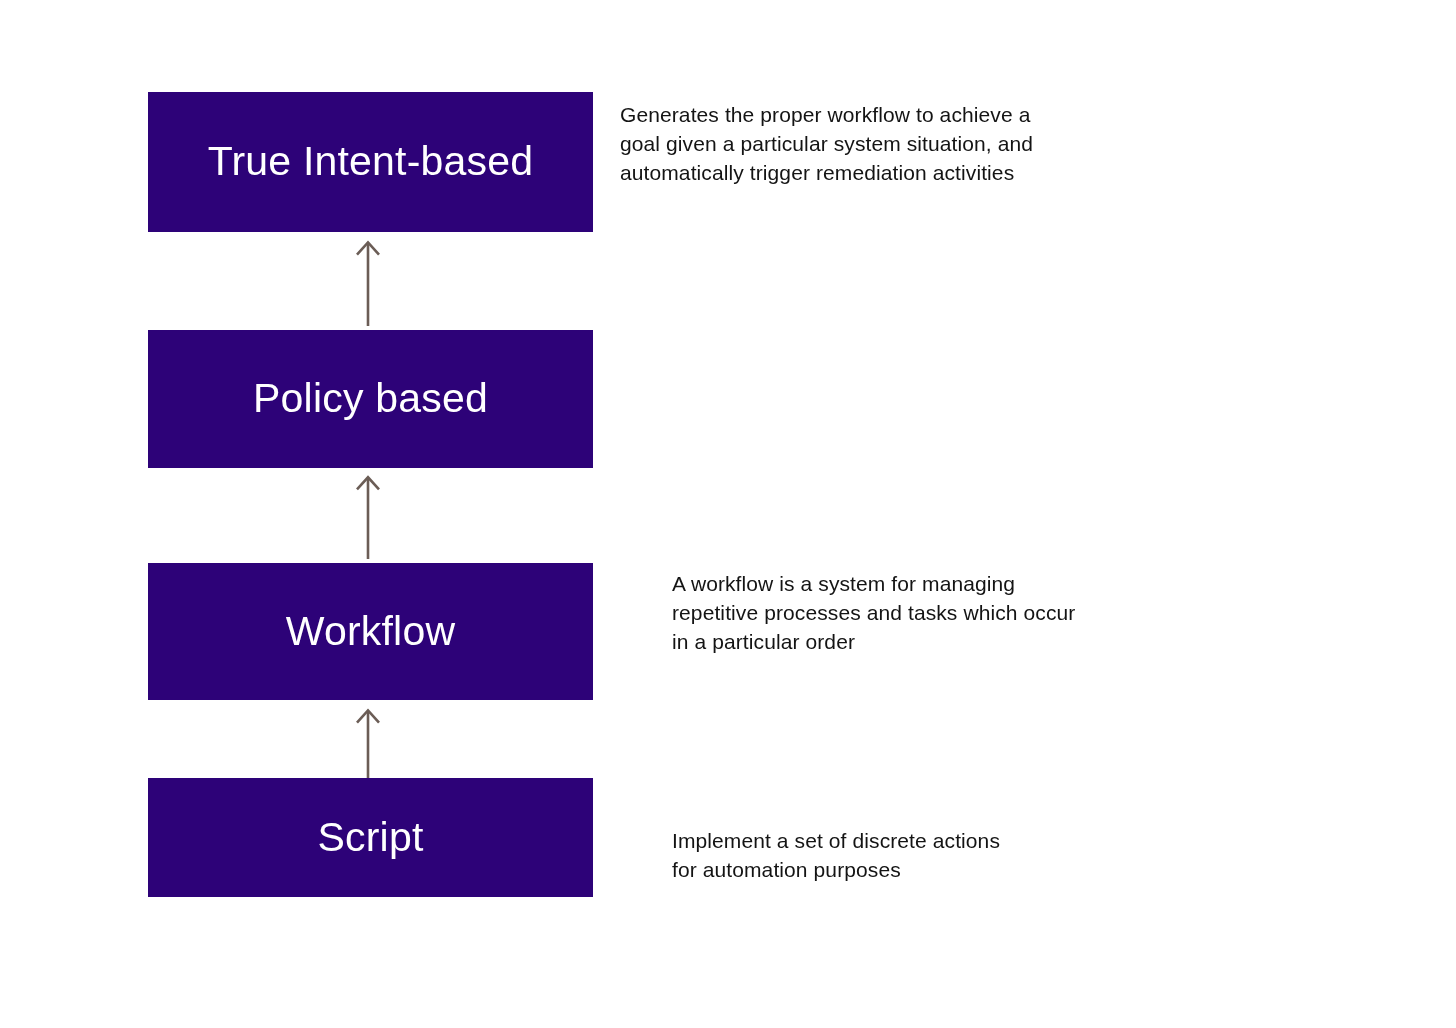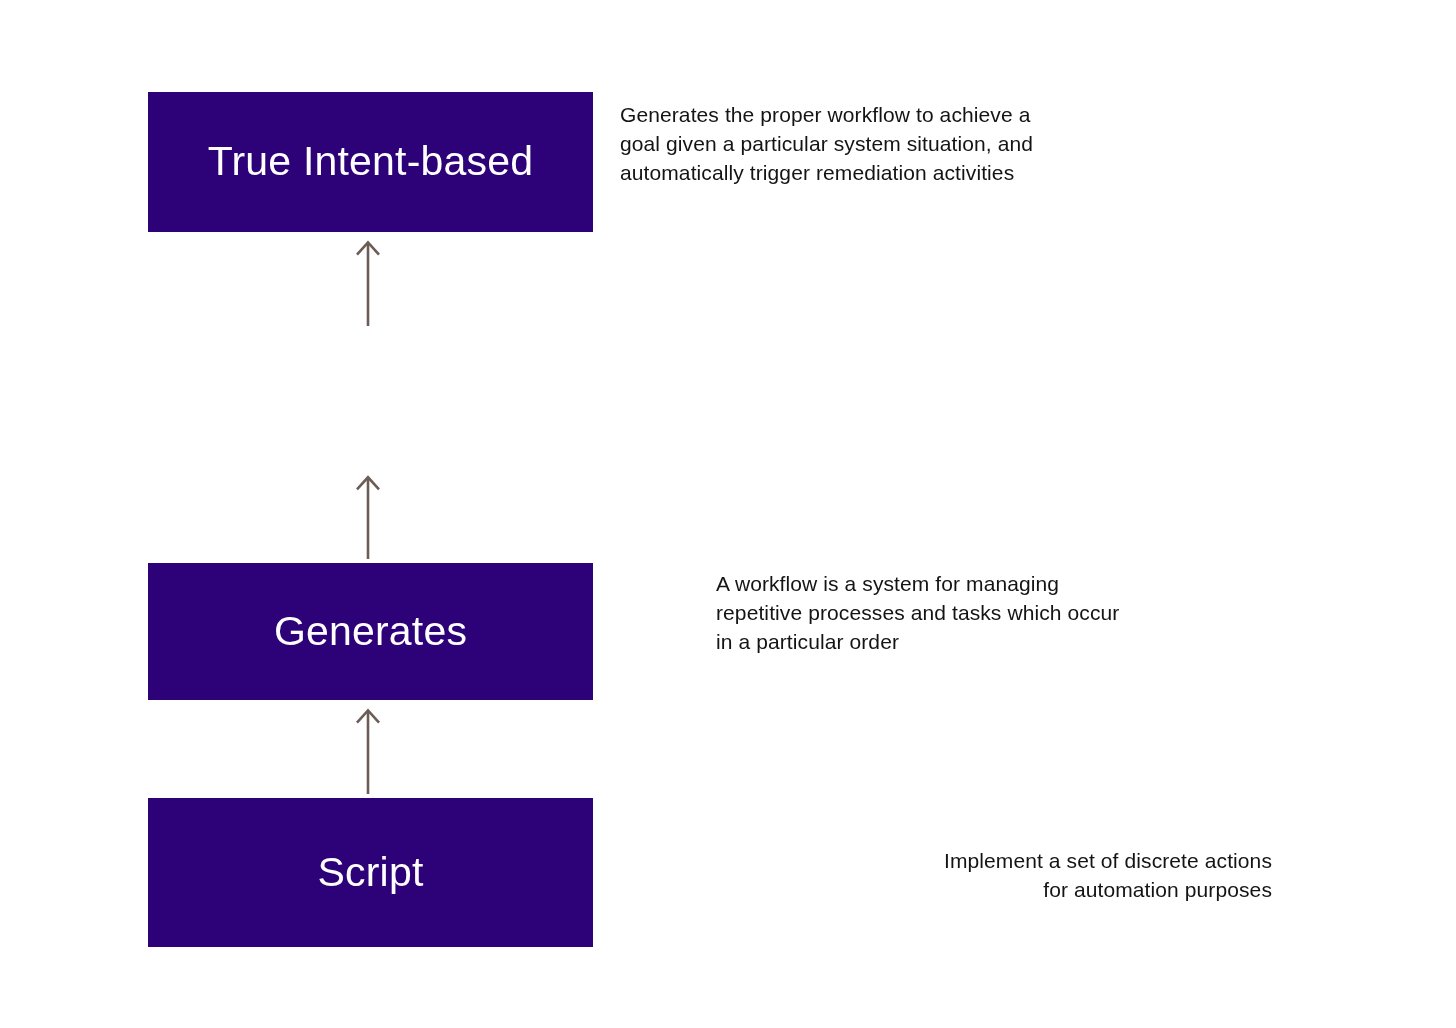--- a/index.html
+++ b/index.html
@@ -62,26 +62,26 @@
     display: block;
     width: 40px;
     height: 100%;
     overflow: visible;
   }
 
   
   #box-true-intent   { top: 92px;  height: 140px; }
   #box-policy        { top: 330px; height: 138px; }
   #box-workflow      { top: 563px; height: 137px; }
-  #box-script        { top: 798px; height: 149px; }
+  #box-script        { top: 778px; height: 119px; }
 
   #desc-true-intent  { left: 620px; top: 101px;  width: 700px; }
   #desc-policy       { left: 672px; top: 356px;  width: 640px; }
   #desc-workflow     { left: 672px; top: 570px;  width: 680px; }
-  #desc-script       { left: 672px; top: 847px;  width: 600px; text-align: right; }
+  #desc-script       { left: 672px; top: 827px;  width: 600px; }
 
   #arrow-policy-to-intent   { top: 238px; height: 88px; }
   #arrow-workflow-to-policy { top: 473px; height: 86px; }
   #arrow-script-to-workflow { top: 706px; height: 88px; }
 </style>
 </head>
 <body style="background: rgb(255, 255, 255);">
 
 <div id="diagram">
 
@@ -92,32 +92,35 @@
 goal given a particular system situation, and
 automatically trigger remediation activities</div>
 
   <div class="connector" id="arrow-policy-to-intent">
     <svg viewBox="0 0 40 100" preserveAspectRatio="none">
       <line x1="20" y1="100" x2="20" y2="6" stroke="#6b5d56" stroke-width="2.6" vector-effect="non-scaling-stroke"></line>
       <polyline points="9,19 20,5 31,19" fill="none" stroke="#6b5d56" stroke-width="2.6" stroke-linecap="butt" stroke-linejoin="miter" vector-effect="non-scaling-stroke"></polyline>
     </svg>
   </div>
 
+  <div class="level-box" id="box-policy" style="background: rgb(45, 2, 120);">
+    <span class="level-box-label" style="color: rgb(255, 255, 255);">Policy based</span>
+  </div>
 
   <div class="connector" id="arrow-workflow-to-policy">
     <svg viewBox="0 0 40 100" preserveAspectRatio="none">
       <line x1="20" y1="100" x2="20" y2="6" stroke="#6b5d56" stroke-width="2.6" vector-effect="non-scaling-stroke"></line>
       <polyline points="9,19 20,5 31,19" fill="none" stroke="#6b5d56" stroke-width="2.6" stroke-linecap="butt" stroke-linejoin="miter" vector-effect="non-scaling-stroke"></polyline>
     </svg>
   </div>
 
   <div class="level-box" id="box-workflow" style="background: rgb(45, 2, 120);">
-    <span class="level-box-label" style="color: rgb(255, 255, 255);">Generates</span>
+    <span class="level-box-label" style="color: rgb(255, 255, 255);">Workflow</span>
   </div>
-  <div class="level-desc" id="desc-workflow" style="color: rgb(20, 20, 20); margin-left: 44px;">A workflow is a system for managing
+  <div class="level-desc" id="desc-workflow" style="color: rgb(20, 20, 20);">A workflow is a system for managing
 repetitive processes and tasks which occur
 in a particular order</div>
 
   <div class="connector" id="arrow-script-to-workflow">
     <svg viewBox="0 0 40 100" preserveAspectRatio="none">
       <line x1="20" y1="100" x2="20" y2="6" stroke="#6b5d56" stroke-width="2.6" vector-effect="non-scaling-stroke"></line>
       <polyline points="9,19 20,5 31,19" fill="none" stroke="#6b5d56" stroke-width="2.6" stroke-linecap="butt" stroke-linejoin="miter" vector-effect="non-scaling-stroke"></polyline>
     </svg>
   </div>
 

